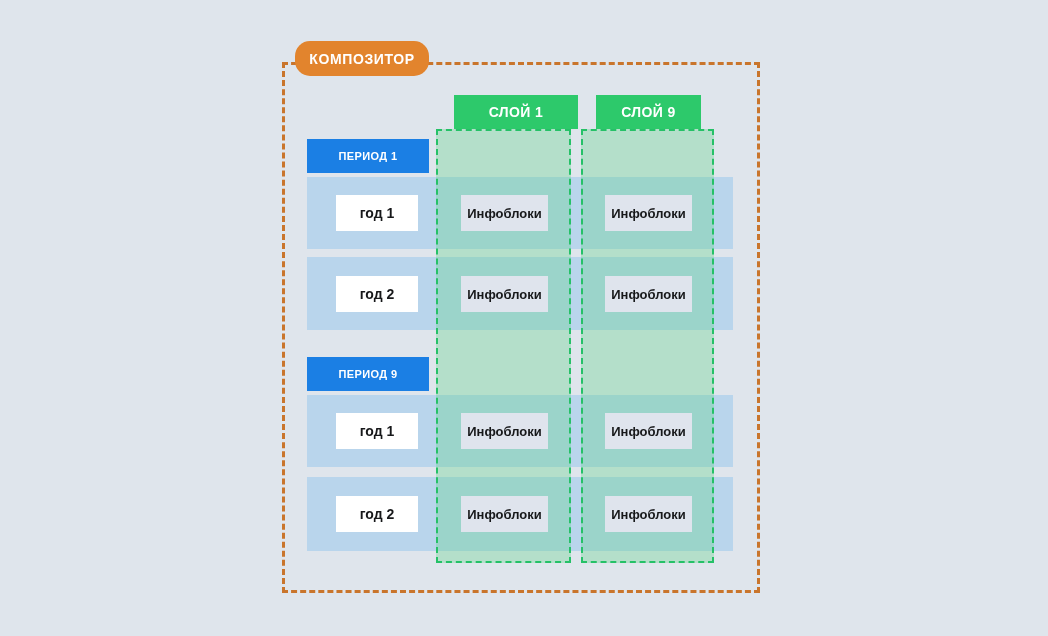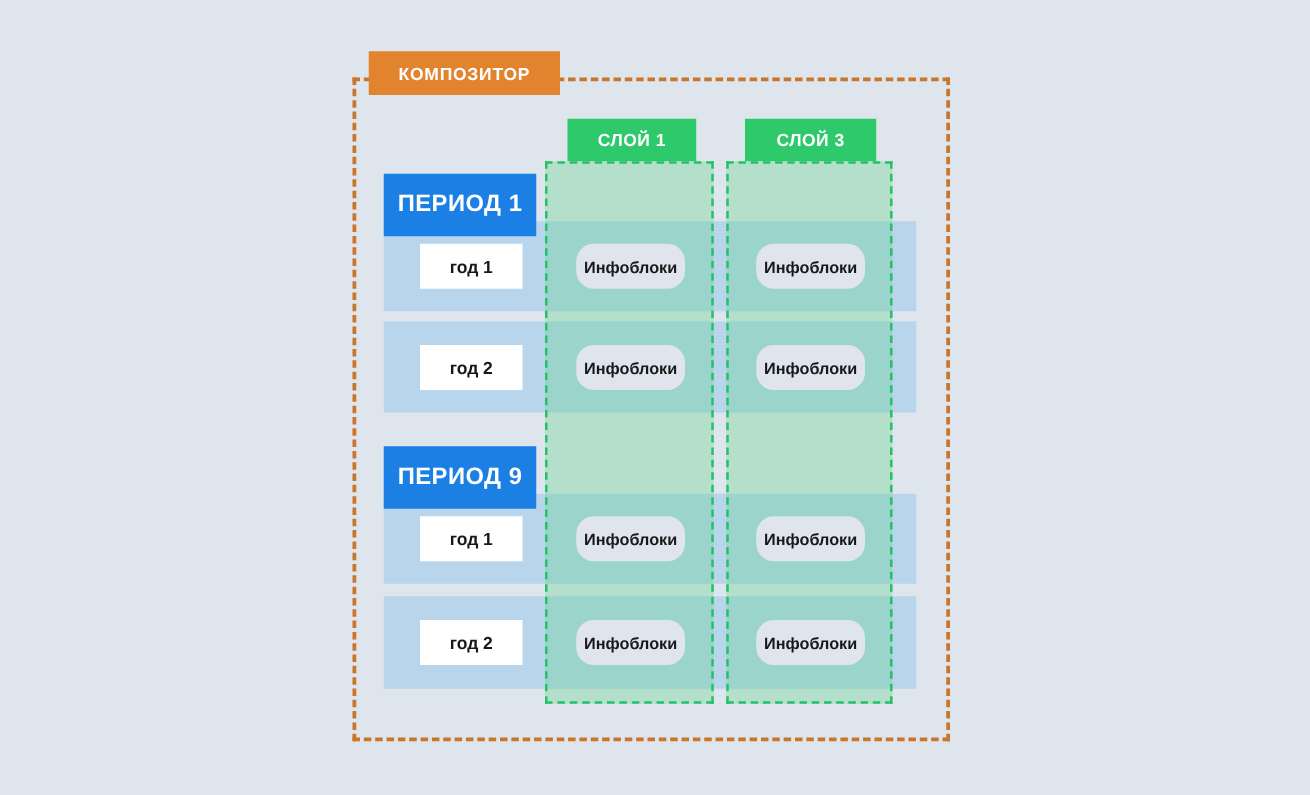--- a/index.html
+++ b/index.html
@@ -13,41 +13,42 @@
   }
   .abs { position: absolute; box-sizing: border-box; }
   .center { display: flex; align-items: center; justify-content: center; }
 
   .frame {
     left: 282px; top: 62px; width: 478px; height: 531px;
     border: 3px dashed var(--frame-orange, #c9752c);
     z-index: 0;
   }
   .title-tab {
-    left: 295px; top: 41px; width: 153px; height: 35px;
+    left: 295px; top: 41px; width: 134px; height: 35px;
     background: var(--title-orange, #e2842d);
     color: var(--text-white, #fff);
     font-size: 14px; font-weight: 700; letter-spacing: 0.6px;
     z-index: 4;
+    border-radius: 15px;
   }
   .row {
     left: 307px; width: 426px;
     background: var(--row-blue, #b9d5ec);
     z-index: 1;
   }
   .r1 { top: 177px; height: 72px; }
   .r2 { top: 257px; height: 73px; }
   .r3 { top: 395px; height: 72px; }
   .r4 { top: 477px; height: 74px; }
 
   .period {
-    left: 307px; width: 122px; height: 50px;
+    left: 307px; width: 122px; height: 34px;
     background: var(--period-blue, #1b7fe4);
     color: var(--text-white, #fff);
-    font-size: 19px; font-weight: 700; letter-spacing: 0.4px;
+    font-size: 11px; font-weight: 700; letter-spacing: 0.4px;
     z-index: 3;
   }
   .p1 { top: 139px; }
   .p2 { top: 357px; }
 
   .layer-col {
     top: 129px; height: 434px;
     background: var(--layer-fill, rgba(100,211,141,0.35));
     border: 2px dashed var(--layer-border, #25c167);
     z-index: 2;
@@ -55,37 +56,36 @@
   .c1 { left: 436px; width: 135px; }
   .c2 { left: 581px; width: 133px; }
 
   .layer-tab {
     top: 95px; height: 34px;
     background: var(--layer-green, #2dc96b);
     color: var(--text-white, #fff);
     font-size: 14px; font-weight: 700; letter-spacing: 0.4px;
     z-index: 3;
   }
-  .l1 { left: 454px; width: 103px; }
+  .l1 { left: 454px; width: 124px; }
   .l2 { left: 596px; width: 105px; }
 
   .year {
     left: 336px; width: 82px; height: 36px;
     background: var(--year-white, #ffffff);
     color: var(--text-dark, #17181a);
     font-size: 14px; font-weight: 600;
     z-index: 3;
   }
   .cell {
     width: 87px; height: 36px;
     background: var(--cell-grey, #dfe4ed);
     color: var(--text-dark, #17181a);
     font-size: 13px; font-weight: 700;
     z-index: 3;
-    border-radius: 14px;
   }
   .colA { left: 461px; }
   .colB { left: 605px; }
   .rowY1 { top: 195px; }
   .rowY2 { top: 276px; }
   .rowY3 { top: 413px; }
   .rowY4 { top: 496px; }
 </style>
 </head>
 <body>
@@ -98,21 +98,21 @@
 
   <div class="abs row r1"></div>
   <div class="abs row r2"></div>
   <div class="abs row r3"></div>
   <div class="abs row r4"></div>
 
   <div class="abs layer-col c1"></div>
   <div class="abs layer-col c2"></div>
 
   <div class="abs layer-tab l1 center">СЛОЙ 1</div>
-  <div class="abs layer-tab l2 center">СЛОЙ 3</div>
+  <div class="abs layer-tab l2 center">СЛОЙ 9</div>
 
   <div class="abs period p1 center">ПЕРИОД 1</div>
   <div class="abs period p2 center">ПЕРИОД 9</div>
 
   <div class="abs year rowY1 center">год 1</div>
   <div class="abs year rowY2 center">год 2</div>
   <div class="abs year rowY3 center">год 1</div>
   <div class="abs year rowY4 center">год 2</div>
 
   <div class="abs cell colA rowY1 center">Инфоблоки</div>

